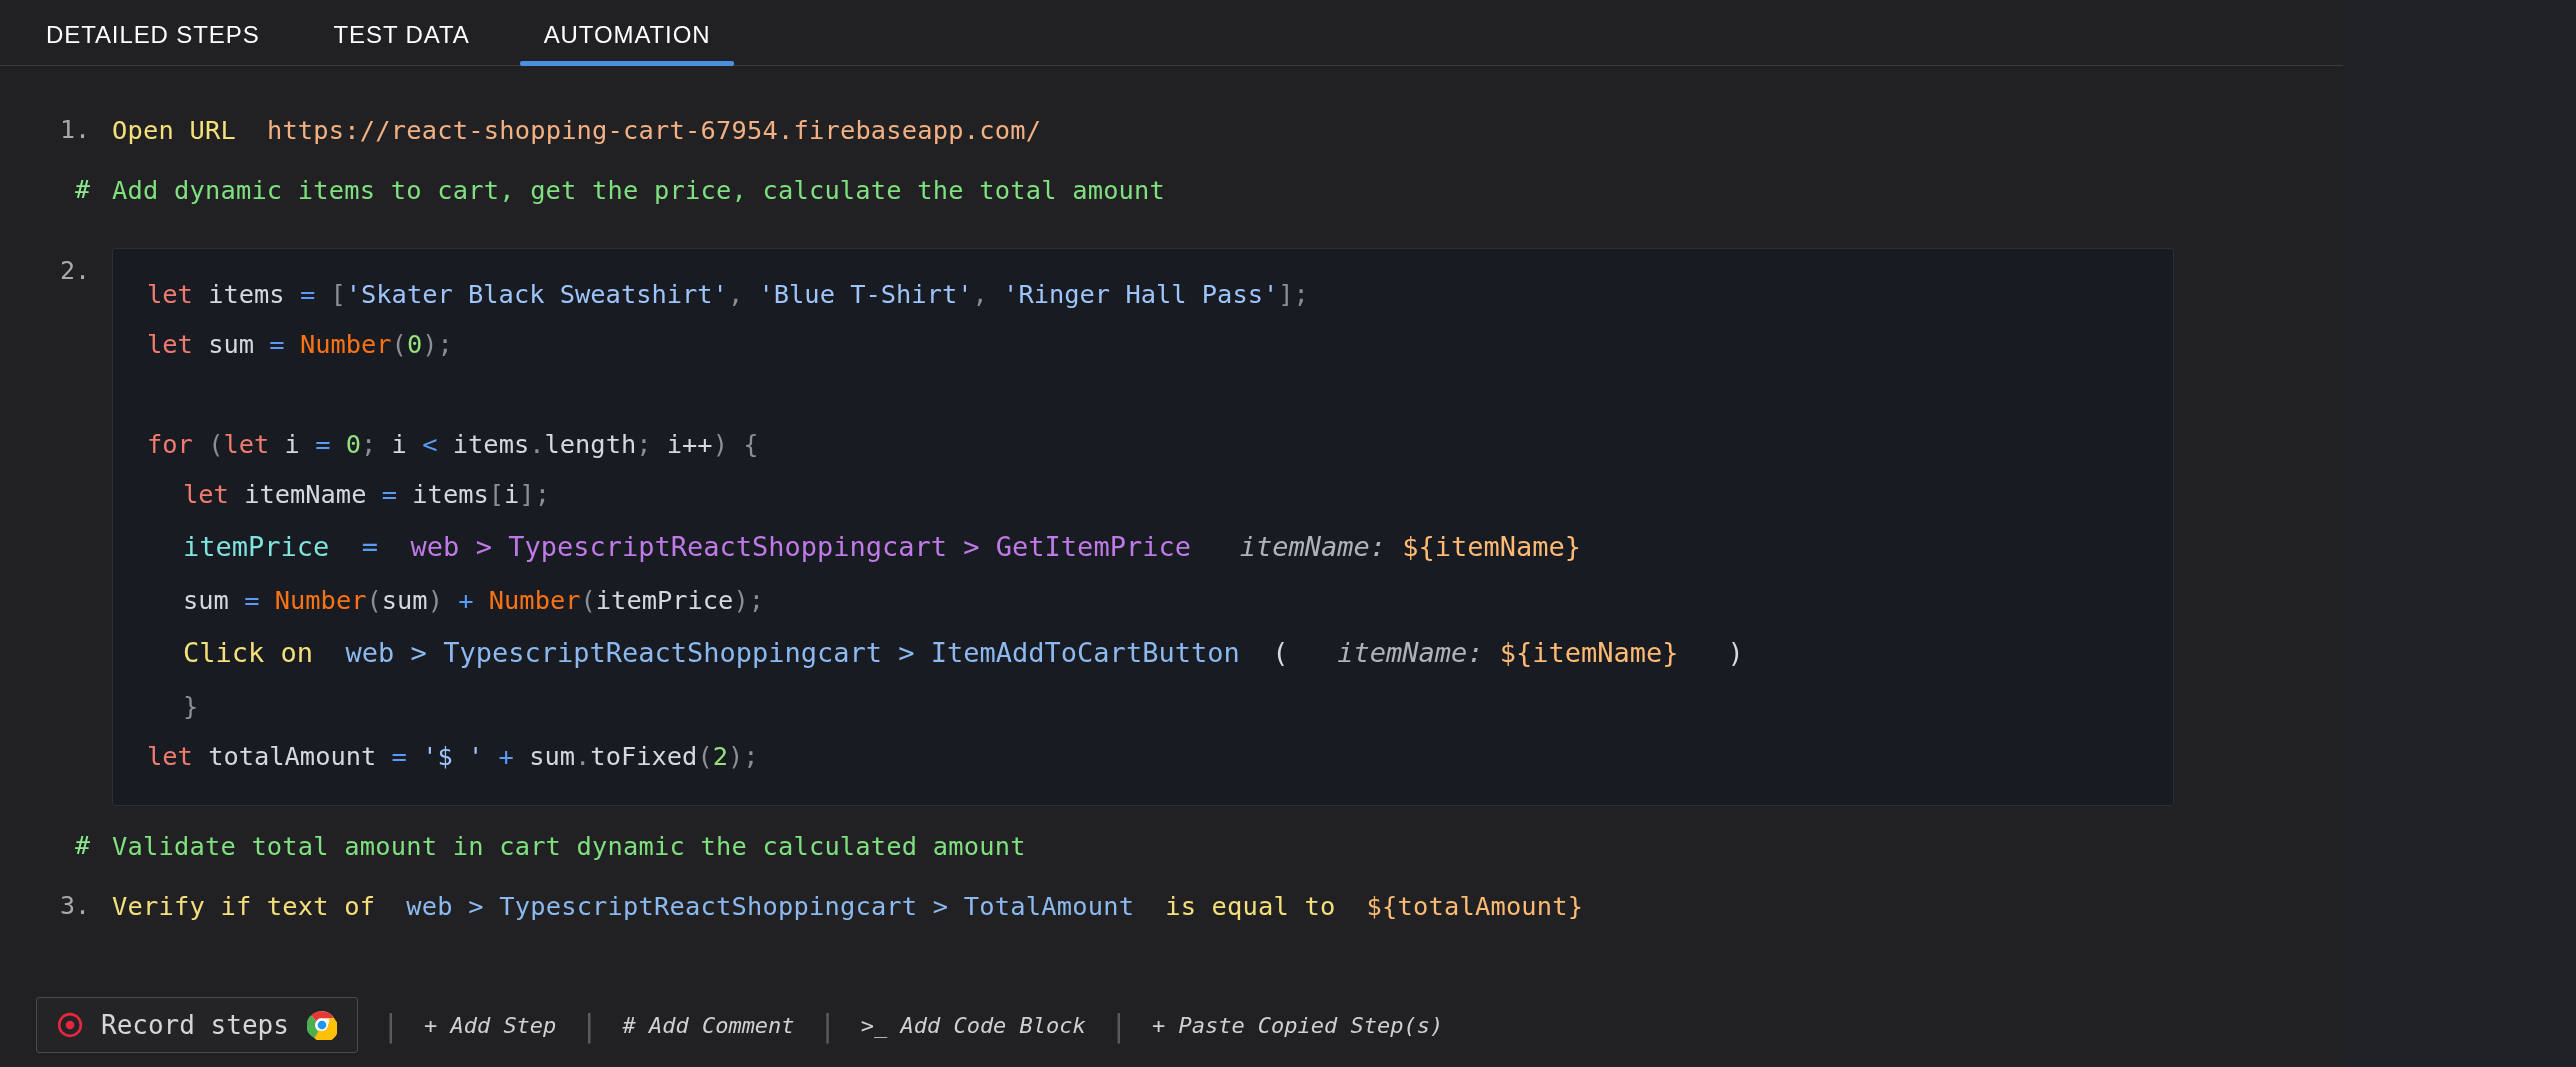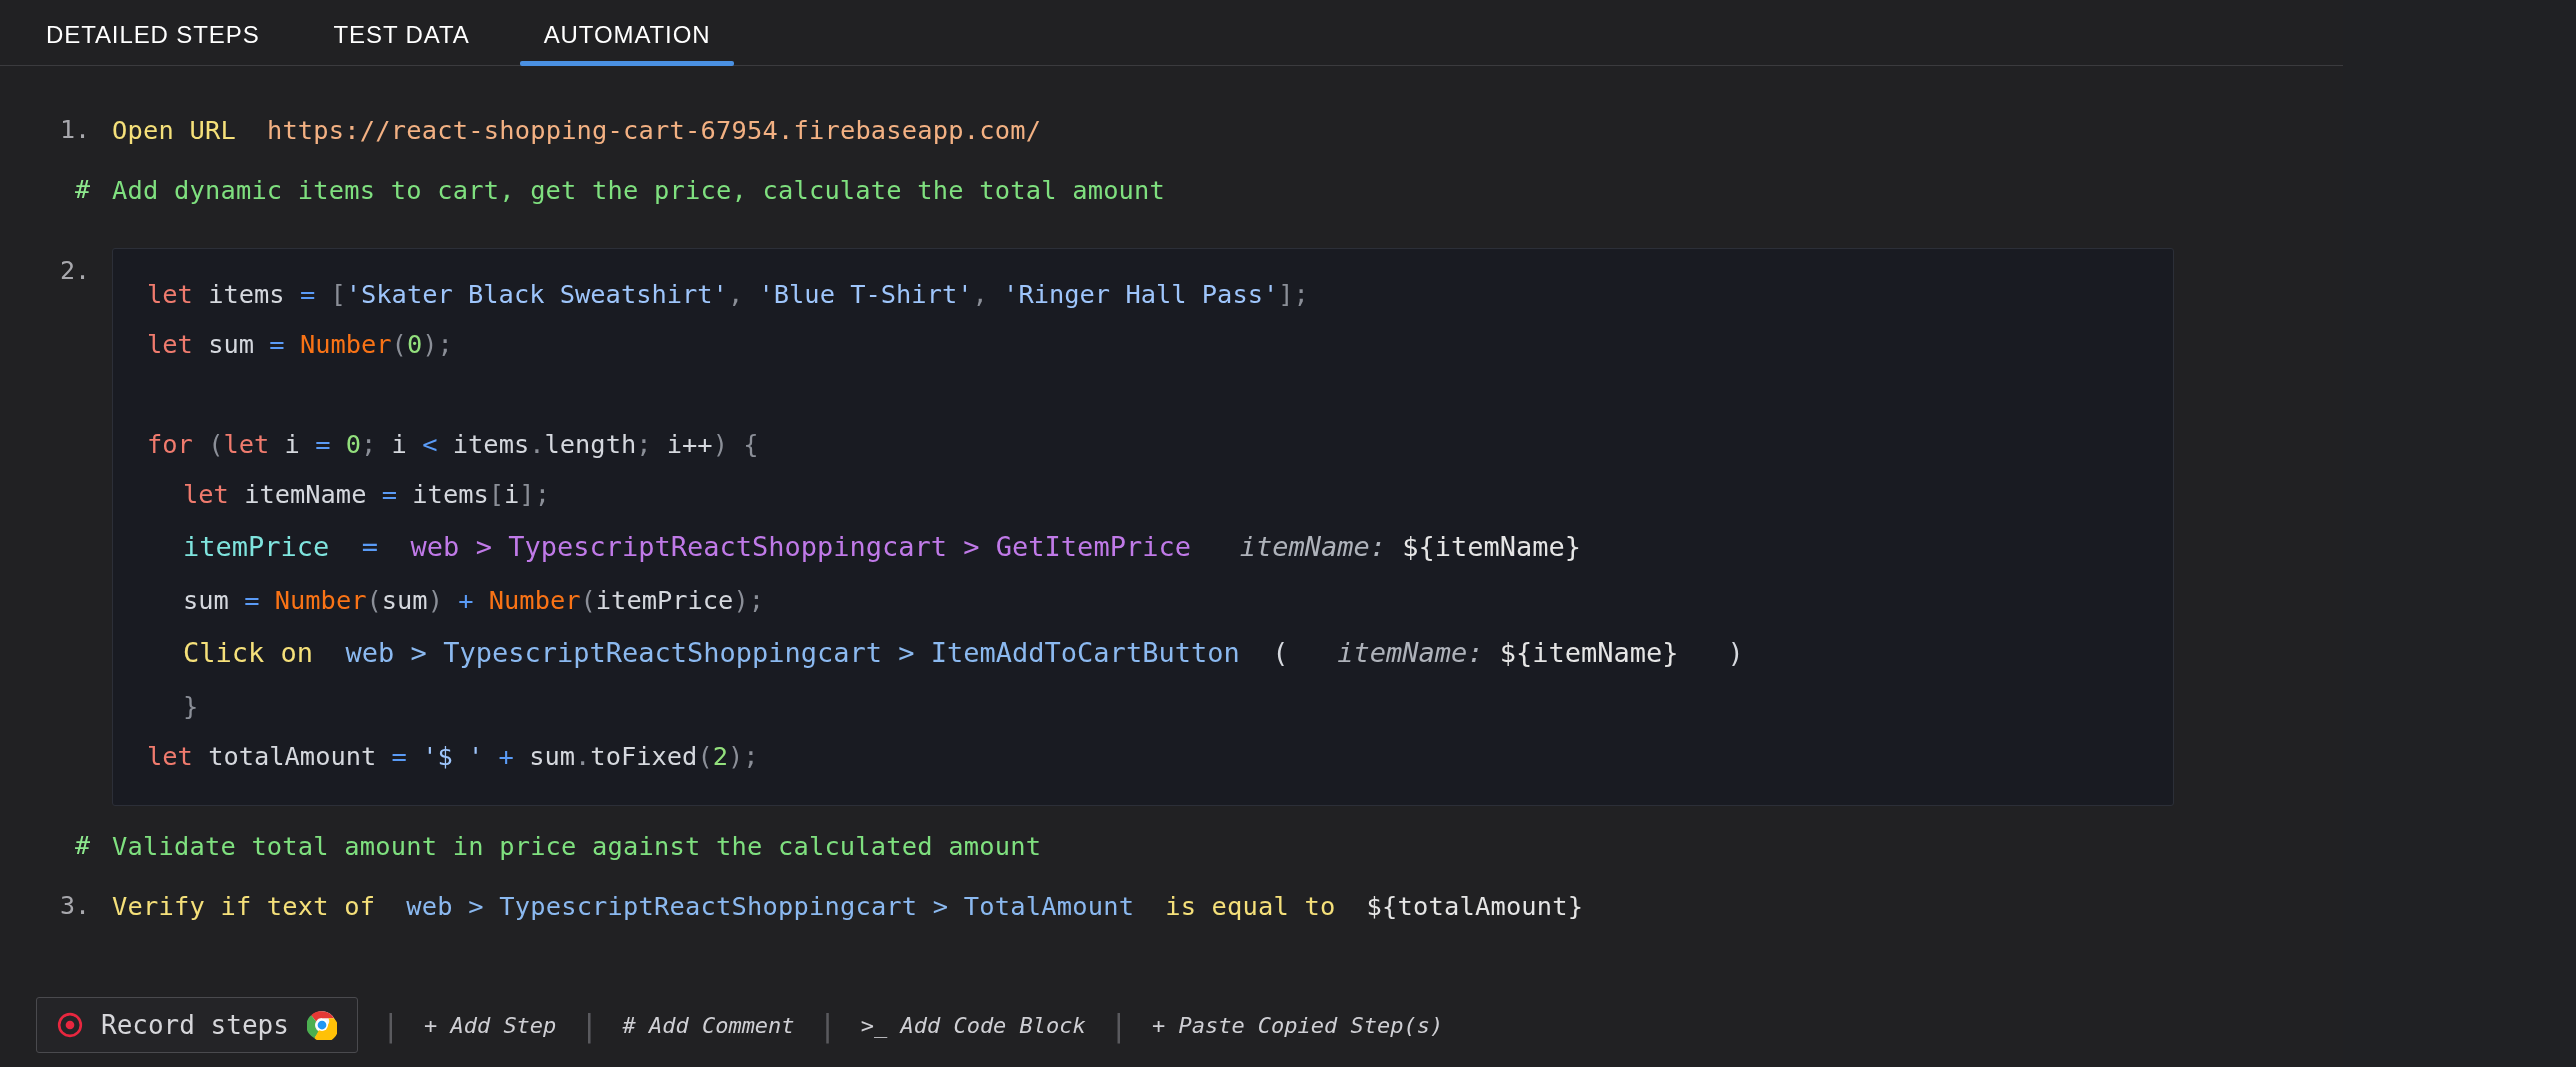--- a/index.html
+++ b/index.html
@@ -67,21 +67,21 @@
   .plain       { color: #dfe1e5; }
   .t-let       { color: #f07b6e; }
   .t-str       { color: #9ec5fb; }
   .t-punct     { color: #8b8f98; }
   .t-fn        { color: #f97316; }
   .t-num       { color: #93e07d; }
   .t-op        { color: #5a9bf6; }
   .t-var       { color: #d5d8de; }
   .t-cyan      { color: #7fe4de; }
   .arg-label   { color: #aeb2ba; font-style: italic; }
-  .arg-val     { color: #e5e5e5; margin-top: 24px; }
+  .arg-val     { color: #fdba74; margin-top: 24px; }
 
   
   .codeblock {
     margin: 10px 24px 10px 0;
     background: #191b22;
     border: 1px solid #2c2f38;
     border-radius: 3px;
     padding: 20px 0 24px 0;
     width: 2062px;
   }
@@ -167,21 +167,21 @@
 
         <div class="codeline indent1"><span class="t-punct">}</span></div>
 
         <div class="codeline"><span class="t-let">let</span><span class="t-var"> totalAmount </span><span class="t-op">=</span><span class="t-str"> '$ '</span><span class="t-op"> +</span><span class="t-var"> sum</span><span class="t-punct">.</span><span class="t-var">toFixed</span><span class="t-punct">(</span><span class="t-num">2</span><span class="t-punct">);</span></div>
 
       </div>
     </div>
 
     <div class="row">
       <div class="gutter hash">#</div>
-      <div class="line cmt-green">Validate total amount in price against the calculated amount</div>
+      <div class="line cmt-green">Validate total amount in cart dynamic the calculated amount</div>
     </div>
 
     <div class="row">
       <div class="gutter">3.</div>
       <div class="line"><span class="kw-yellow">Verify if text of</span><span class="plain">  </span><span class="loc-blue">web</span><span class="loc-blue"> &gt; </span><span class="loc-blue">TypescriptReactShoppingcart</span><span class="loc-blue"> &gt; </span><span class="loc-blue">TotalAmount</span><span class="plain">  </span><span class="kw-yellow">is equal to</span><span class="plain">  </span><span class="arg-val">${totalAmount}</span></div>
     </div>
 
   </div>
 
   <div class="toolbar">

